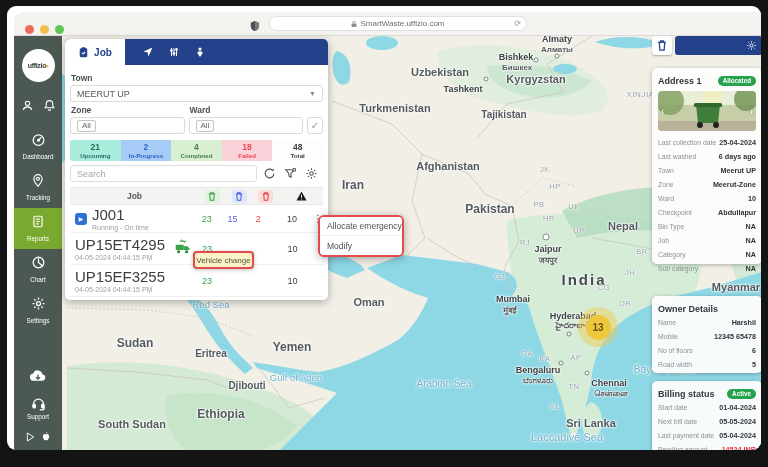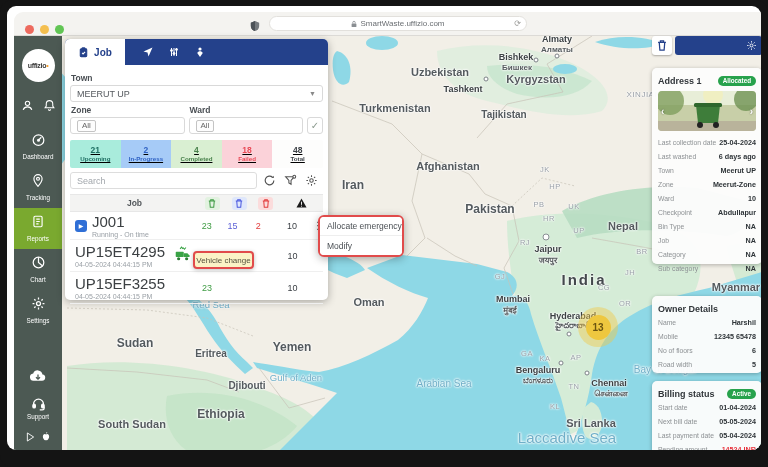--- a/index.html
+++ b/index.html
@@ -43,21 +43,21 @@
   .tab-ic { width:26px; display:flex; justify-content:center; cursor:pointer; }
   #panel-body { padding:5px 5px 0 5px; }
   .fld-label { font-size:8.5px; font-weight:bold; color:#4a4f54; margin:3px 0 2px 1px; }
   .selbox { height:17px; border:1px solid #d9d9d9; border-radius:3px; display:flex; align-items:center; padding:0 6px; font-size:9px; color:#55595e; background:#fff; }
   #town-select { justify-content:space-between; }
   #zw-row { display:flex; gap:4px; }
   .zw-col { flex:1; }
   .chip { font-size:8px; color:#666; border:1px solid #c4c4c4; border-radius:2px; padding:0.5px 4px; background:#fdfdfd; }
   #check-btn { width:16px; height:17px; border:1px solid #d9d9d9; border-radius:3px; background:#fff; align-self:flex-end; display:flex; align-items:center; justify-content:center; color:#8b9a8e; font-size:10px; cursor:pointer; }
   #stats-row { display:flex; margin-top:6px; border-radius:2px; overflow:hidden; }
-  .stat { width:20%; height:28px; display:flex; flex-direction:column; align-items:center; justify-content:center;text-decoration:underline; }
+  .stat { width:20%; height:21px; display:flex; flex-direction:column; align-items:center; justify-content:center; }
   .stat .c { font-size:8.5px; font-weight:bold; line-height:9px; }
   .stat .l { font-size:6.2px; font-weight:bold; line-height:7px; }
   #search-row { display:flex; align-items:center; margin-top:4px; gap:4px; }
   #search-input { width:187px; height:17px; border:1px solid #ddd; border-radius:3px; font-size:9px; padding:0 6px; color:#555; outline:none; font-family:inherit; }
   #search-input::placeholder { color:#a3a8ad; }
   .tool-btn { width:17px; height:17px; display:flex; align-items:center; justify-content:center; cursor:pointer; }
   #jtable { margin-top:5px; }
   #jt-head { height:18px; background:#f3f3f2; border-top:1px solid #e7e7e7; border-bottom:1px solid #e7e7e7; display:flex; align-items:center; }
   .col-job { width:130px; text-align:center; font-size:8.5px; font-weight:bold; color:#54585c; }
   .col-c { width:27px; display:flex; justify-content:center; }
@@ -188,21 +188,21 @@
           <span class="ml ml-sub" style="left: 476px; top: 345px;">ಬೆಂಗಳೂರು</span>
           <span class="ml ml-sea" style="left: 382px; top: 347px;">Arabian Sea</span>
           <span class="ml ml-city" style="left: 547px; top: 347px;">Chennai</span>
           <span class="ml ml-country" style="left: 185px; top: 349px; font-size: 10px;">Djibouti</span>
           <span class="ml ml-state" style="left: 512px; top: 350px;">TN</span>
           <span class="ml ml-sub" style="left: 549px; top: 358px;">சென்னை</span>
           <span class="ml ml-state" style="left: 493px; top: 370px;">KL</span>
           <span class="ml ml-country" style="left: 159px; top: 378px; font-size: 12px;">Ethiopia</span>
           <span class="ml ml-country" style="left: 529px; top: 387px;">Sri Lanka</span>
           <span class="ml ml-country" style="left: 70px; top: 388px;">South Sudan</span>
-          <span class="ml ml-sea" style="left: 505px; top: 401px; font-size: 15px;">Laccadive Sea</span>
+          <span class="ml ml-sea" style="left: 505px; top: 401px; font-size: 11px;">Laccadive Sea</span>
           <span class="mdot" style="left: 474px; top: 24px;"></span>
           <span class="mdot" style="left: 495px; top: 20px;"></span>
           <span class="mdot" style="left: 424px; top: 43px;"></span>
           <span class="mdot" style="left: 507px; top: 298px;"></span>
           <span class="mdot" style="left: 499px; top: 327px;"></span>
           <span class="mdot" style="left: 525px; top: 337px;"></span>
           <span class="mring" style="left: 484px; top: 201px;"></span>
         </div>
       <div id="cluster">
         <div id="cluster-inner">13</div>

